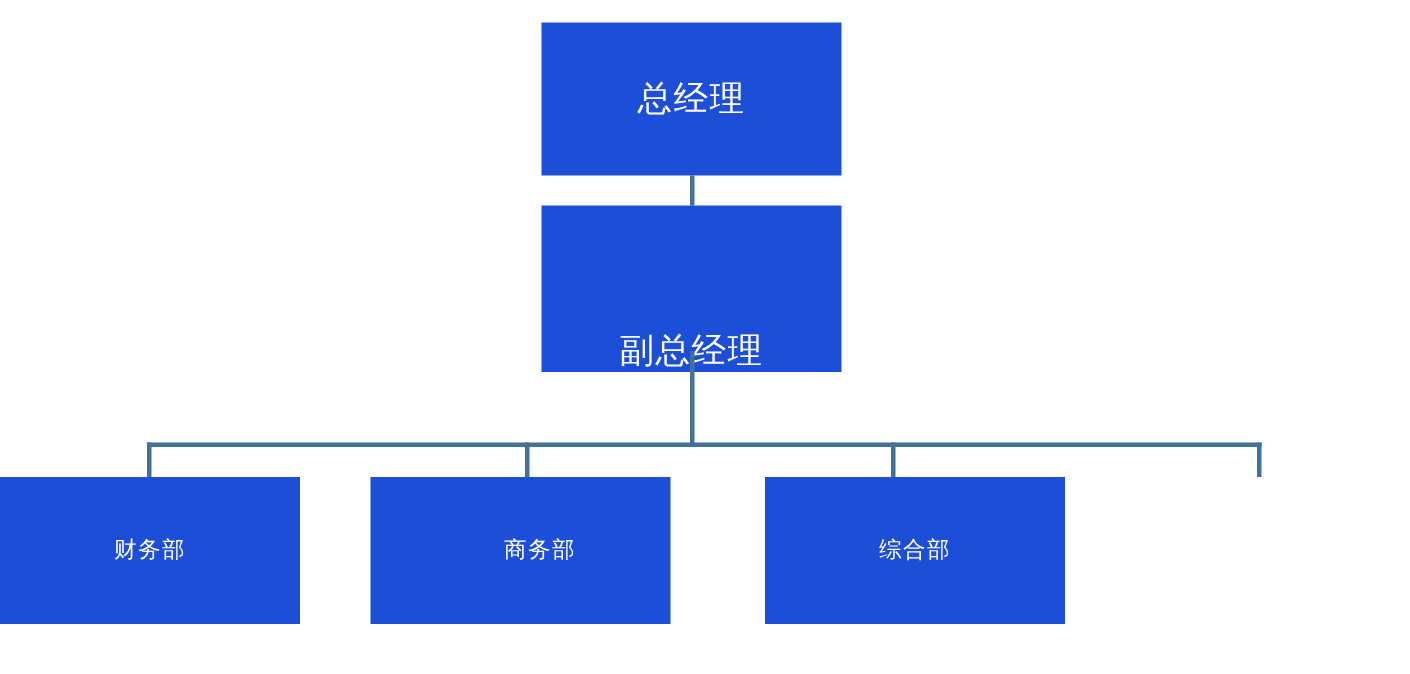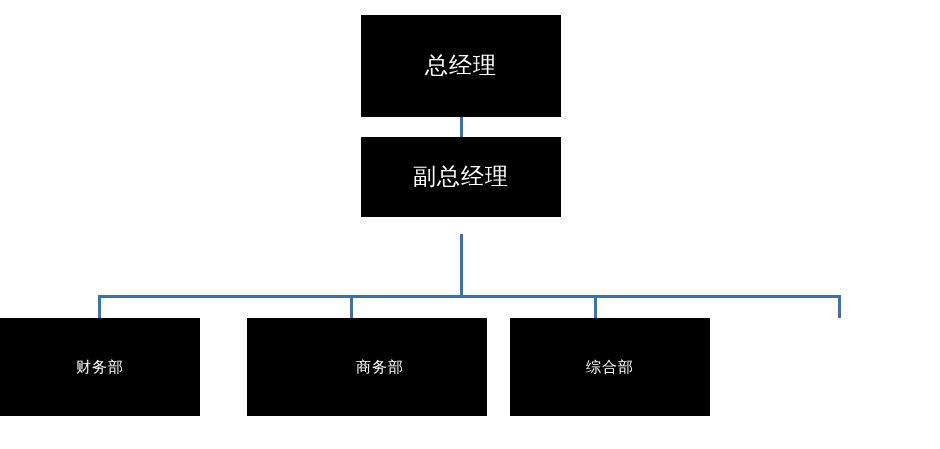--- a/index.html
+++ b/index.html
@@ -13,21 +13,21 @@
   #org-chart {
     position: relative;
     width: 940px;
     height: 449px;
     background: #ffffff;
     overflow: hidden;
   }
   .node {
     position: absolute;
     box-sizing: border-box;
-    background: #000000;
+    background: #1d4ed8;
     color: #ffffff;
     display: flex;
     align-items: center;
     justify-content: center;
     text-align: center;
     font-weight: 400;
     letter-spacing: 1px;
     line-height: 1.2;
     white-space: nowrap;
     user-select: none;
@@ -42,31 +42,32 @@
     top: 15px;
     width: 200px;
     height: 102px;
     font-size: 23px;
   }
   
   .node--dgm {
     left: 361px;
     top: 137px;
     width: 200px;
-    height: 80px;
+    height: 111px;
     font-size: 23px;
+    align-items: flex-end;
   }
   
   .node--dept {
     top: 318px;
     height: 98px;
     font-size: 15px;
   }
   .node--dept-0 { left: 0px;   width: 200px; }
-  .node--dept-1 { left: 247px; width: 240px; padding-left: 26px; }
+  .node--dept-1 { left: 247px; width: 200px; padding-left: 26px; }
   .node--dept-2 { left: 490px; width: 200px; margin-left: 20px; }
   .node--dept-3 { left: 737px; width: 193px; font-size: 22px; }
 
   
   .conn {
     position: absolute;
     background: #41719C;
   }
   .conn--v { width: 3px; }
   .conn--h { height: 3px; }

